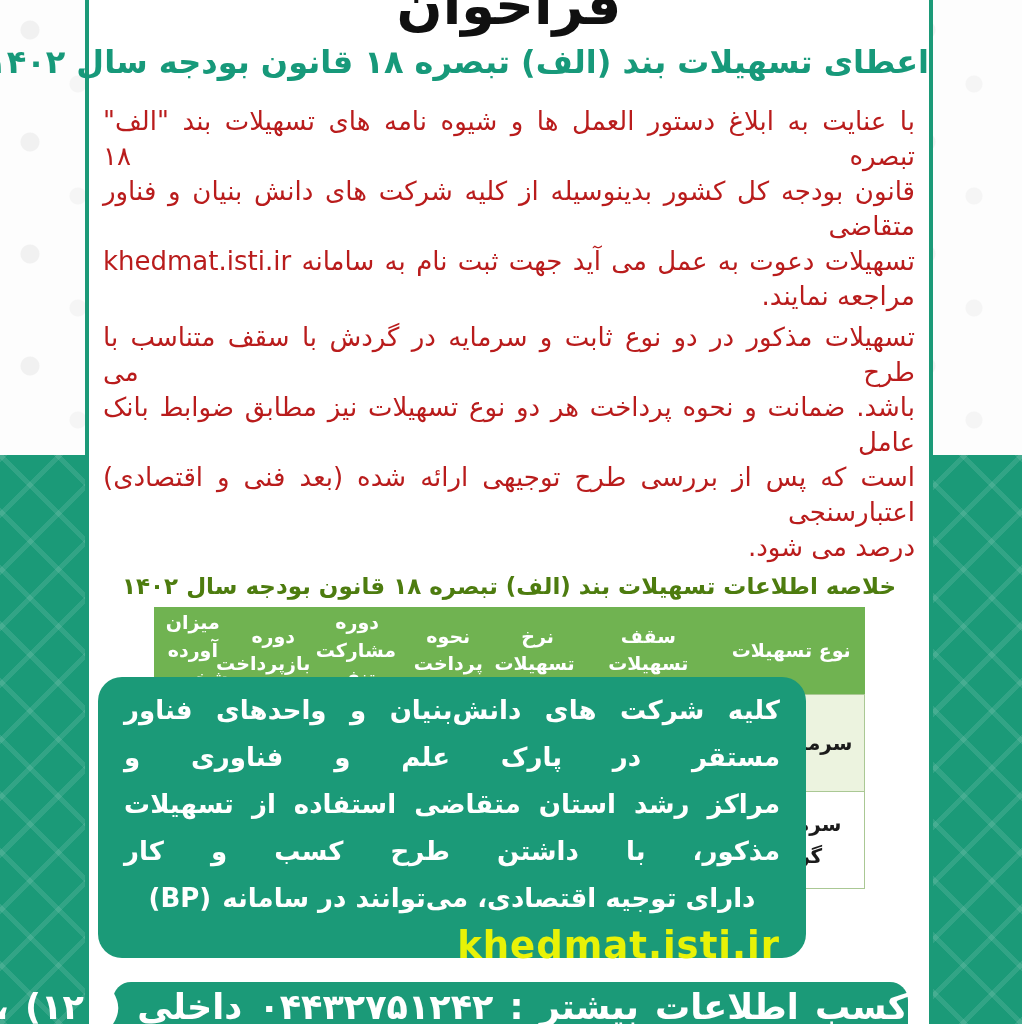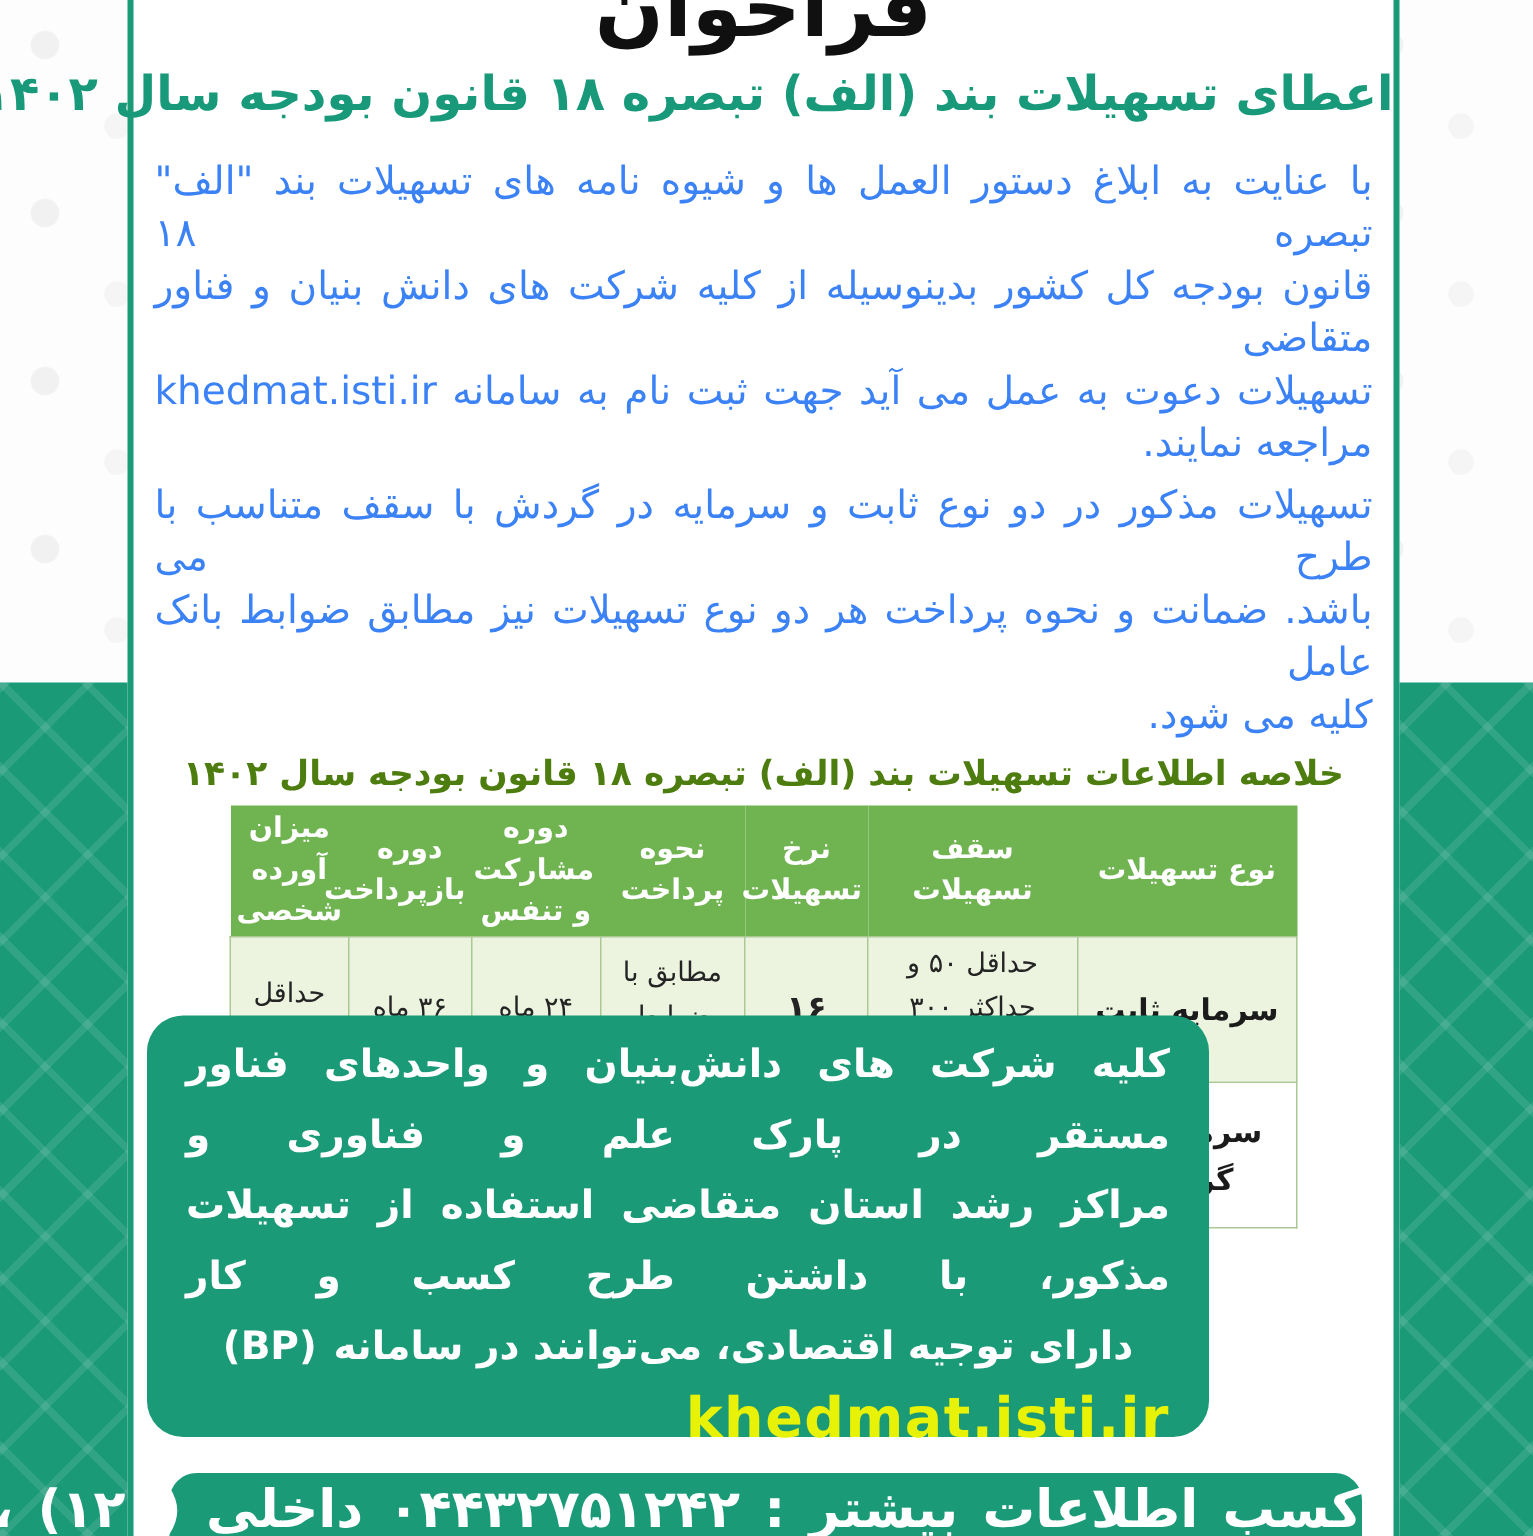--- a/index.html
+++ b/index.html
@@ -30,21 +30,21 @@
     font-size:54px;line-height:64px;font-weight:bold;color:#101010;
     text-align:center;margin:-26px 0 0;
   }
   .heading{
     font-size:32px;line-height:44px;font-weight:bold;color:var(--heading-green,#17997a);
     text-align:center;white-space:nowrap;margin:2px 0 0;
   }
   .para{margin:20px 14px 0;}
   .para.second{margin-top:6px;}
   .pline{
-    direction:rtl;font-size:26px;line-height:35px;color:#3b82f6;
+    direction:rtl;font-size:26px;line-height:35px;color:#b91c1c;
     text-align:justify;text-align-last:justify;
   }
   .pline.short{text-align-last:right;}
   .tbl-title{
     font-size:23px;line-height:30px;font-weight:bold;color:#4d7c0f;
     text-align:center;margin:6px 0 0;
   }
   table.facilities{
     width:712px;margin:6px auto 0;border-collapse:collapse;direction:rtl;
     font-size:18px;color:#242424;table-layout:fixed;
@@ -96,21 +96,22 @@
     <div class="para">
       <div class="pline">با عنایت به ابلاغ دستور العمل ها و شیوه نامه های تسهیلات بند "الف" تبصره ۱۸</div>
       <div class="pline">قانون بودجه کل کشور بدینوسیله از کلیه شرکت های دانش بنیان و فناور متقاضی</div>
       <div class="pline">تسهیلات دعوت به عمل می آید جهت ثبت نام به سامانه khedmat.isti.ir</div>
       <div class="pline short">مراجعه نمایند.</div>
     </div>
 
     <div class="para second">
       <div class="pline">تسهیلات مذکور در دو نوع ثابت و سرمایه در گردش با سقف متناسب با طرح می</div>
       <div class="pline">باشد. ضمانت و نحوه پرداخت هر دو نوع تسهیلات نیز مطابق ضوابط بانک عامل</div>
-      <div class="pline short">کلیه می شود.</div>
+      <div class="pline">است که پس از بررسی طرح توجیهی ارائه شده (بعد فنی و اقتصادی) اعتبارسنجی</div>
+      <div class="pline short">درصد می شود.</div>
     </div>
 
     <h3 class="tbl-title">خلاصه اطلاعات تسهیلات بند (الف) تبصره ۱۸ قانون بودجه سال ۱۴۰۲</h3>
 
     <table class="facilities">
       <colgroup>
         <col style="width:20.5%">
         <col style="width:19.5%">
         <col style="width:11.5%">
         <col style="width:13.5%">

